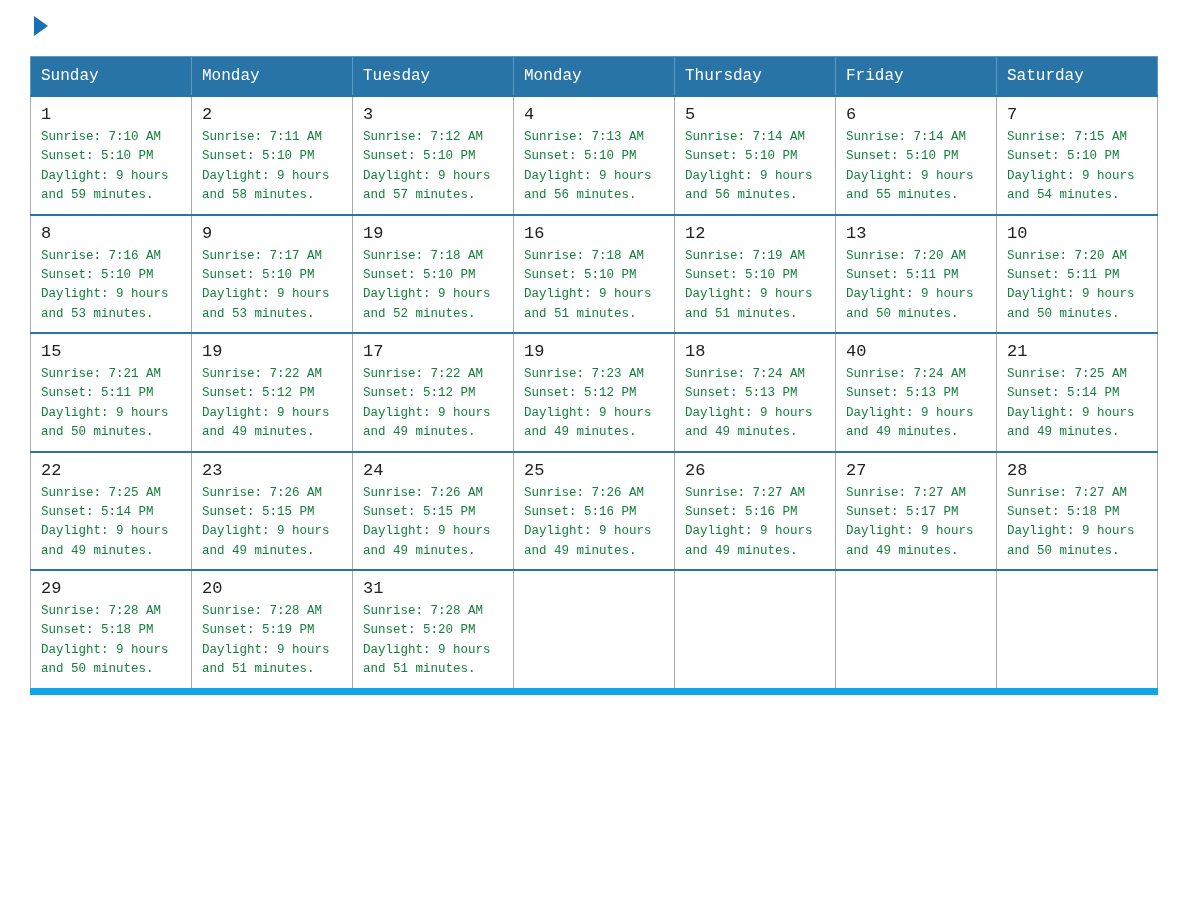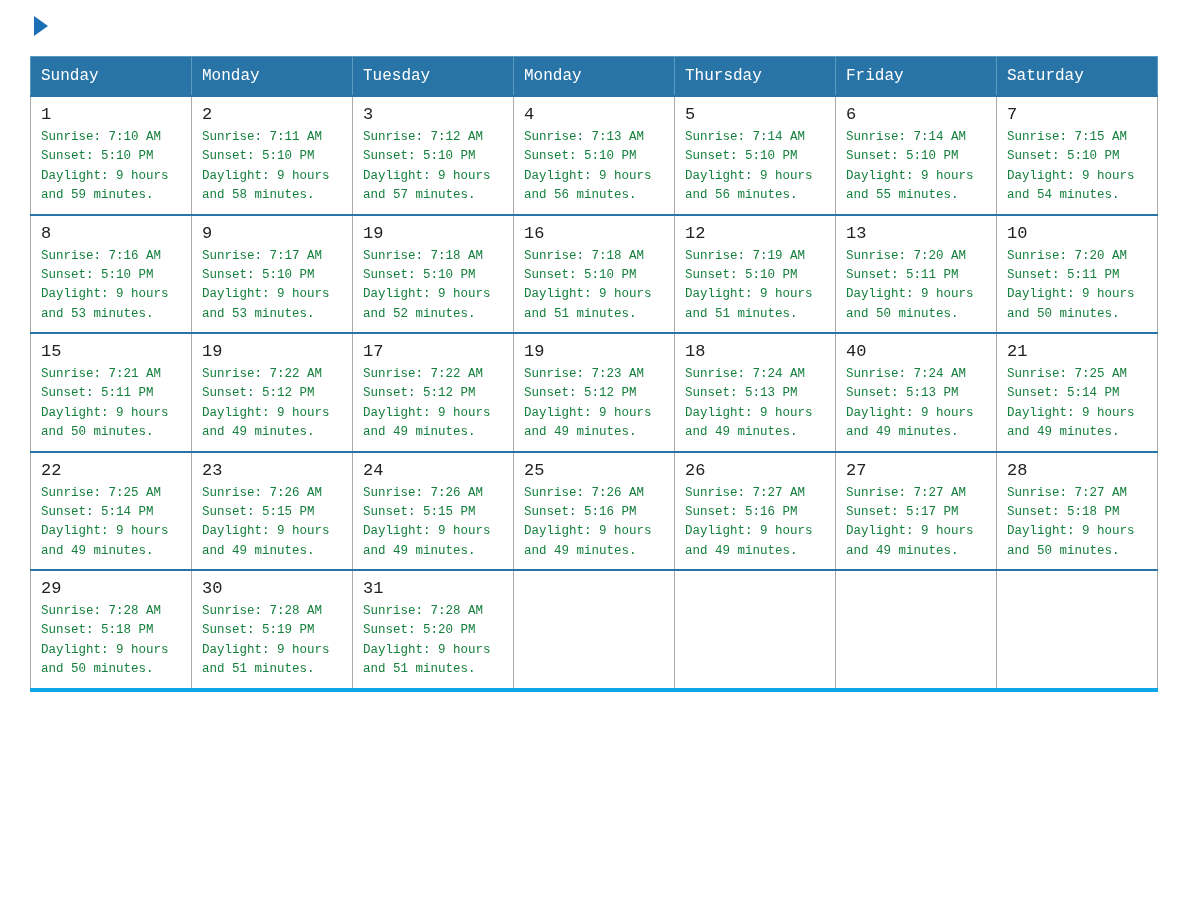--- a/index.html
+++ b/index.html
@@ -97,21 +97,21 @@
       line-height: 1.55;
     }
     .empty-cell {
       background: #fff;
     }
     tr {
       border-bottom: 2px solid #2874a7;
       font-family: Liberation Mono, monospace;
     }
     .calendar-table tbody tr:last-child td {
-      border-bottom: 4px solid #0ea5e9;
+      border-bottom: 7px solid #0ea5e9;
     }
     .week-row td {
       border-bottom: 2px solid #2874a7;
     }
   </style>
 </head>
 <body>
 
 <div class="header">
   <div class="logo">
@@ -262,21 +262,21 @@
           <div class="day-number">28</div>
           <div class="day-info">Sunrise: 7:27 AM<br>Sunset: 5:18 PM<br>Daylight: 9 hours and 50 minutes.</div>
         </td>
       </tr>
       <tr class="week-row">
         <td>
           <div class="day-number">29</div>
           <div class="day-info">Sunrise: 7:28 AM<br>Sunset: 5:18 PM<br>Daylight: 9 hours and 50 minutes.</div>
         </td>
         <td>
-          <div class="day-number">30</div>
+          <div class="day-number">20</div>
           <div class="day-info">Sunrise: 7:28 AM<br>Sunset: 5:19 PM<br>Daylight: 9 hours and 51 minutes.</div>
         </td>
         <td>
           <div class="day-number">31</div>
           <div class="day-info">Sunrise: 7:28 AM<br>Sunset: 5:20 PM<br>Daylight: 9 hours and 51 minutes.</div>
         </td>
         <td class="empty-cell"></td>
         <td class="empty-cell"></td>
         <td class="empty-cell"></td>
         <td class="empty-cell"></td>

